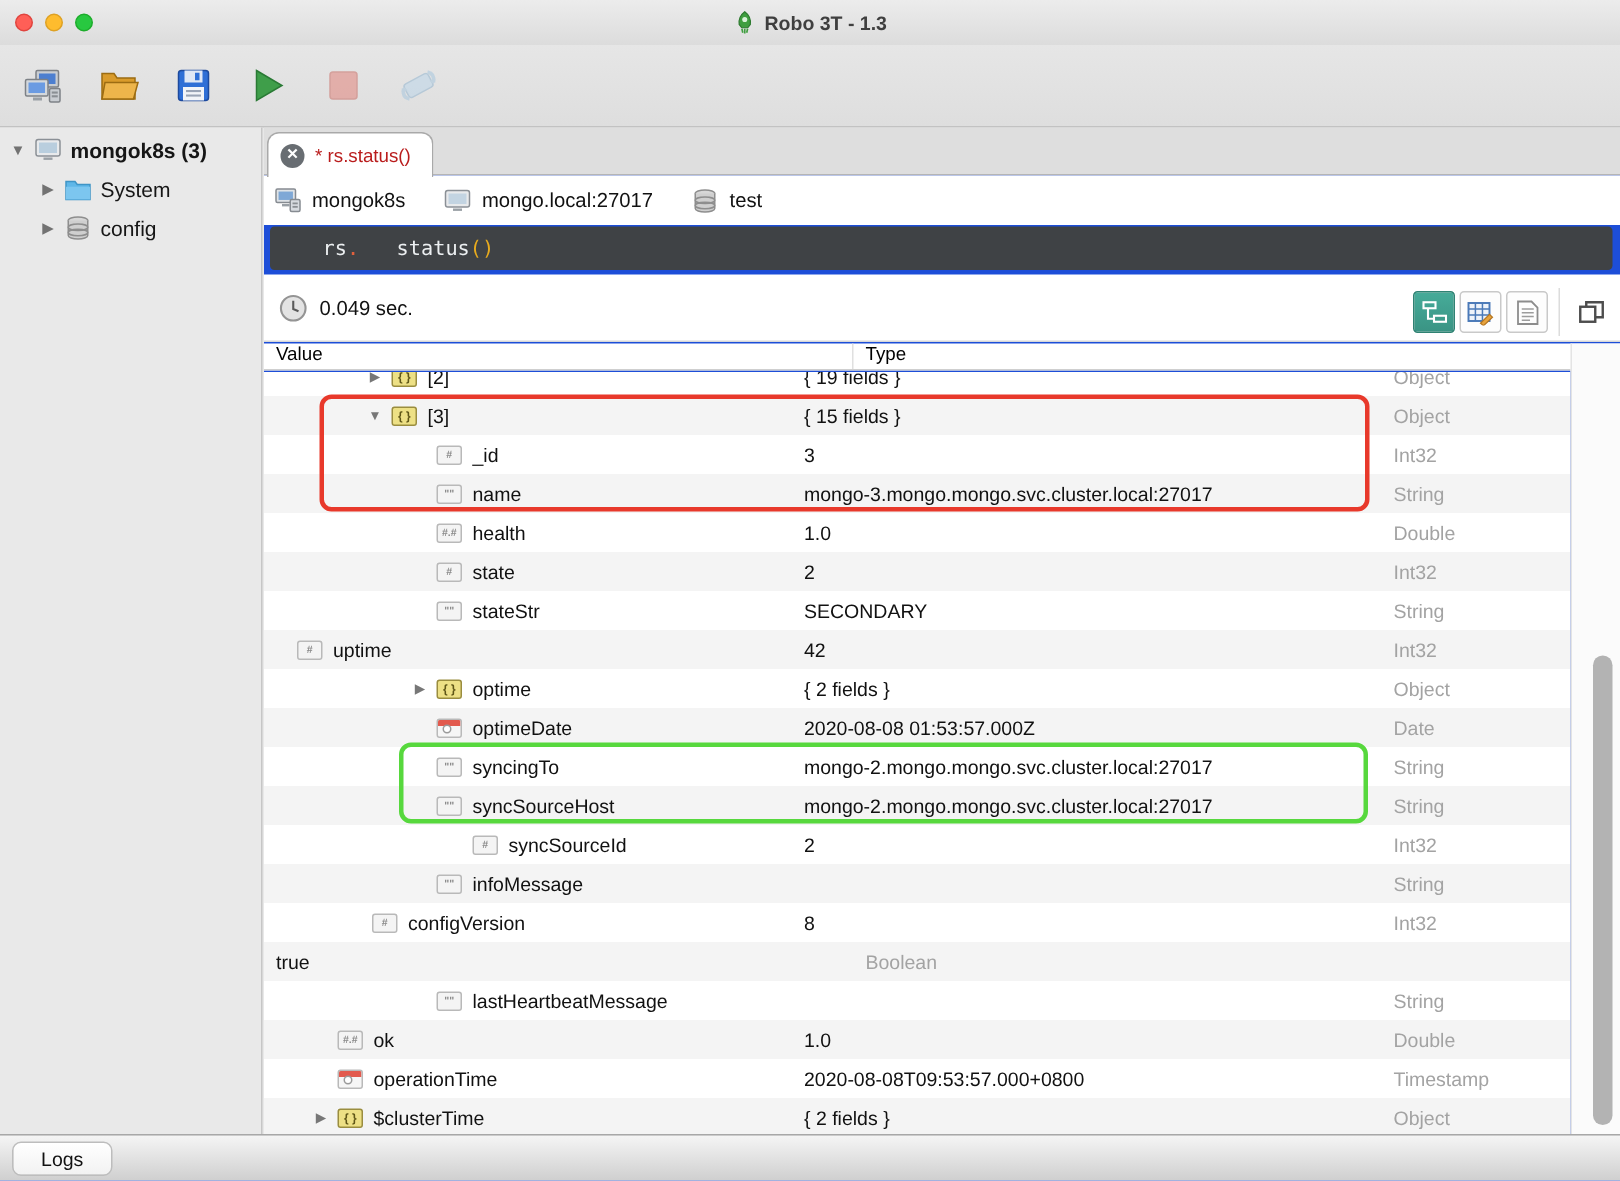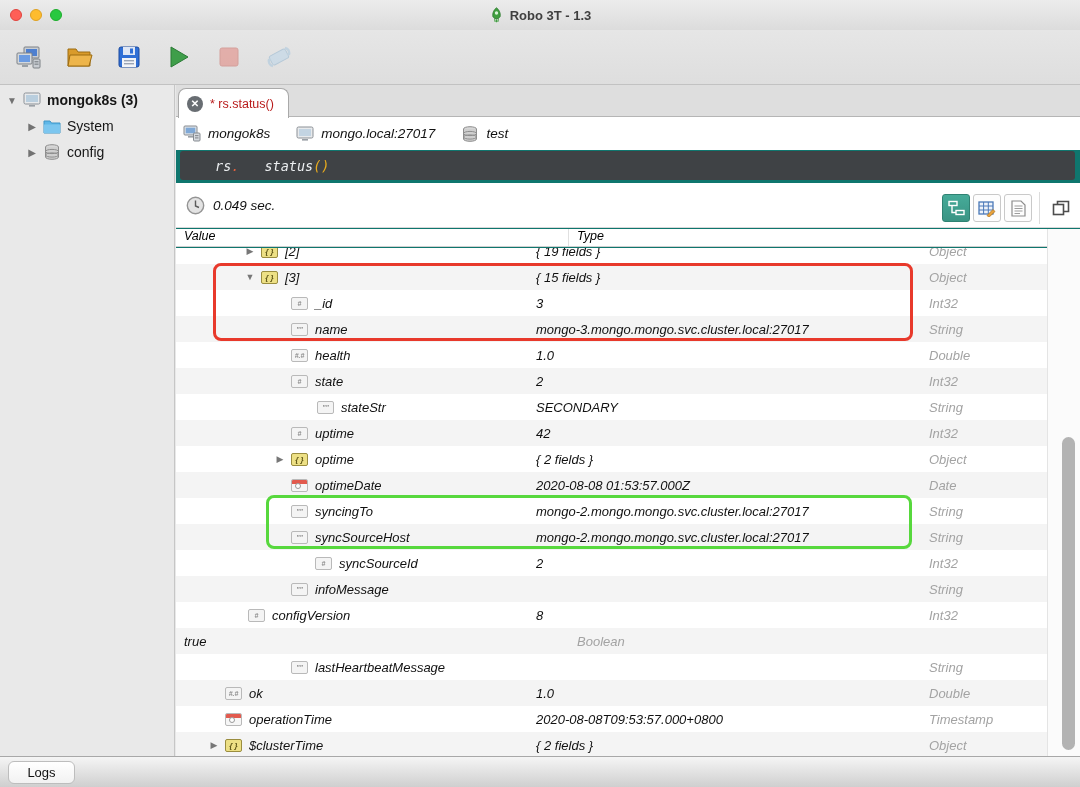--- a/index.html
+++ b/index.html
@@ -39,21 +39,21 @@
   
   .tabbar { position:absolute; top:0; left:0; right:0; height:32px; background:#dedede; border-bottom:1px solid #b5b5b5; }
   .tab { position:absolute; left:2px; top:3px; height:30px; min-width:110px; background:#ffffff;
     border:1px solid #a9a9a9; border-bottom:none; border-radius:8px 8px 0 0;
     display:flex; align-items:center; padding:0 14px 0 8px; gap:7px; z-index:2; }
   .tab-close { width:16px; height:16px; border-radius:50%; background:#686d72; color:#fff; font-size:10px; line-height:16px;
     text-align:center; font-weight:700; border:none; display:block; }
   .tab-label { font-size:12.5px; color:#b91c1c; white-space:nowrap; }
 
   
-  .panel { position:absolute; top:32px; left:0; right:0; bottom:0; background:#0f766e;font-style:italic; }
+  .panel { position:absolute; top:32px; left:0; right:0; bottom:0; background:#1d4ed8; }
 
   .breadcrumb { height:33px; display:flex; align-items:center; padding-left:7px; gap:26px; background:#fff; }
   .bc-item { display:flex; align-items:center; gap:7px; font-size:13.5px; font-weight:500; color:#111; }
   .bc-icon { width:18px; height:16px; display:flex; align-items:center; justify-content:center; }
 
   .querybar { position:absolute; left:4px; right:5px; top:34px; height:29px; background:#3f4245; border-radius:3px;
     display:flex; align-items:center; padding-left:10px;
     font-family:"DejaVu Sans Mono","Liberation Mono",monospace; font-size:13.5px; }
   .q-plain { color:#eceff1;margin-left:25px; }
   .q-dot { color:#e2603c; }
@@ -388,30 +388,30 @@
             <div class="trow alt">
               <div class="cell ck" style="padding-left:93px">
                 <span class="tri"></span>
                 <span class="badge b-int">#</span>
                 <span class="ktxt">state</span>
               </div>
               <div class="cell cv">2</div>
               <div class="cell ct">Int32</div>
             </div>
             <div class="trow">
-              <div class="cell ck" style="padding-left:119px">
+              <div class="cell ck" style="padding-left:93px">
                 <span class="tri"></span>
                 <span class="badge b-string">""</span>
                 <span class="ktxt">stateStr</span>
               </div>
               <div class="cell cv">SECONDARY</div>
               <div class="cell ct">String</div>
             </div>
             <div class="trow alt">
-              <div class="cell ck" style="padding-left:93px">
+              <div class="cell ck" style="">
                 <span class="tri"></span>
                 <span class="badge b-int">#</span>
                 <span class="ktxt">uptime</span>
               </div>
               <div class="cell cv">42</div>
               <div class="cell ct">Int32</div>
             </div>
             <div class="trow">
               <div class="cell ck" style="padding-left:93px">
                 <span class="tri">▶</span>

